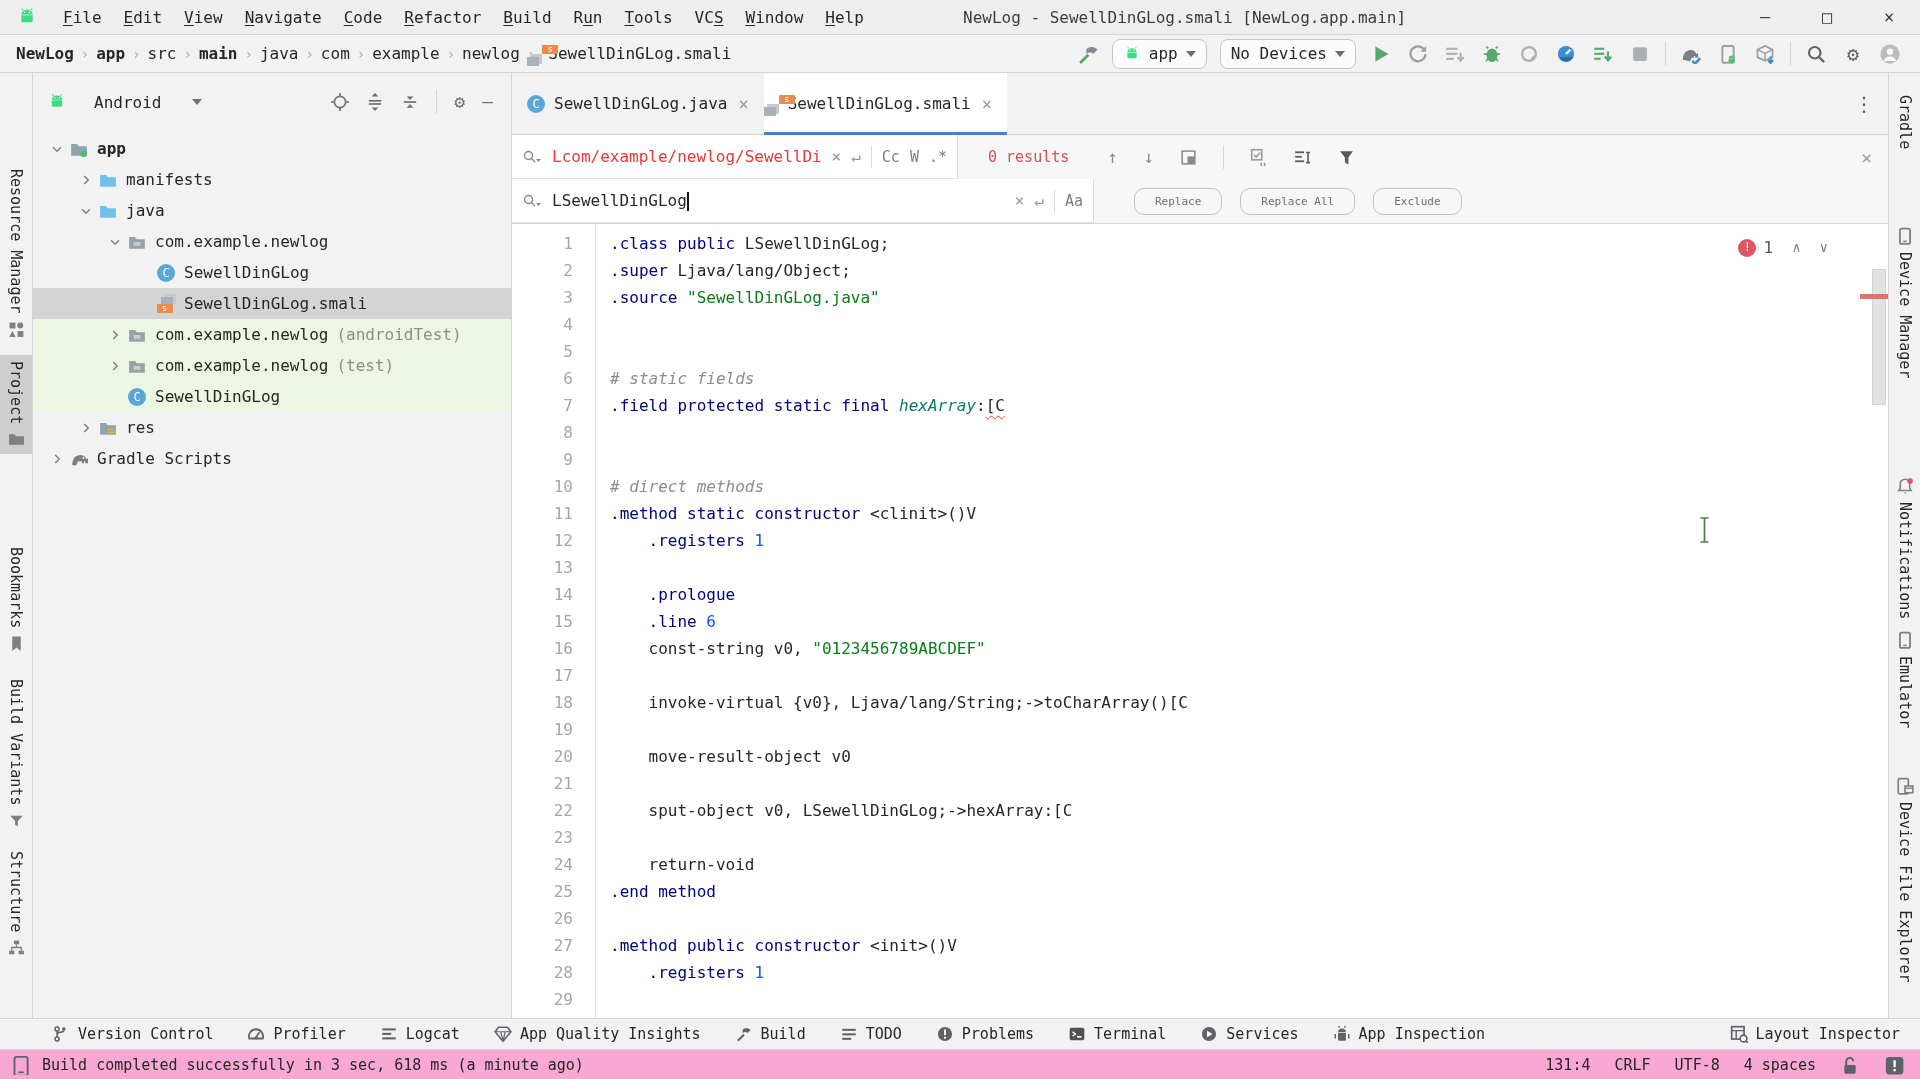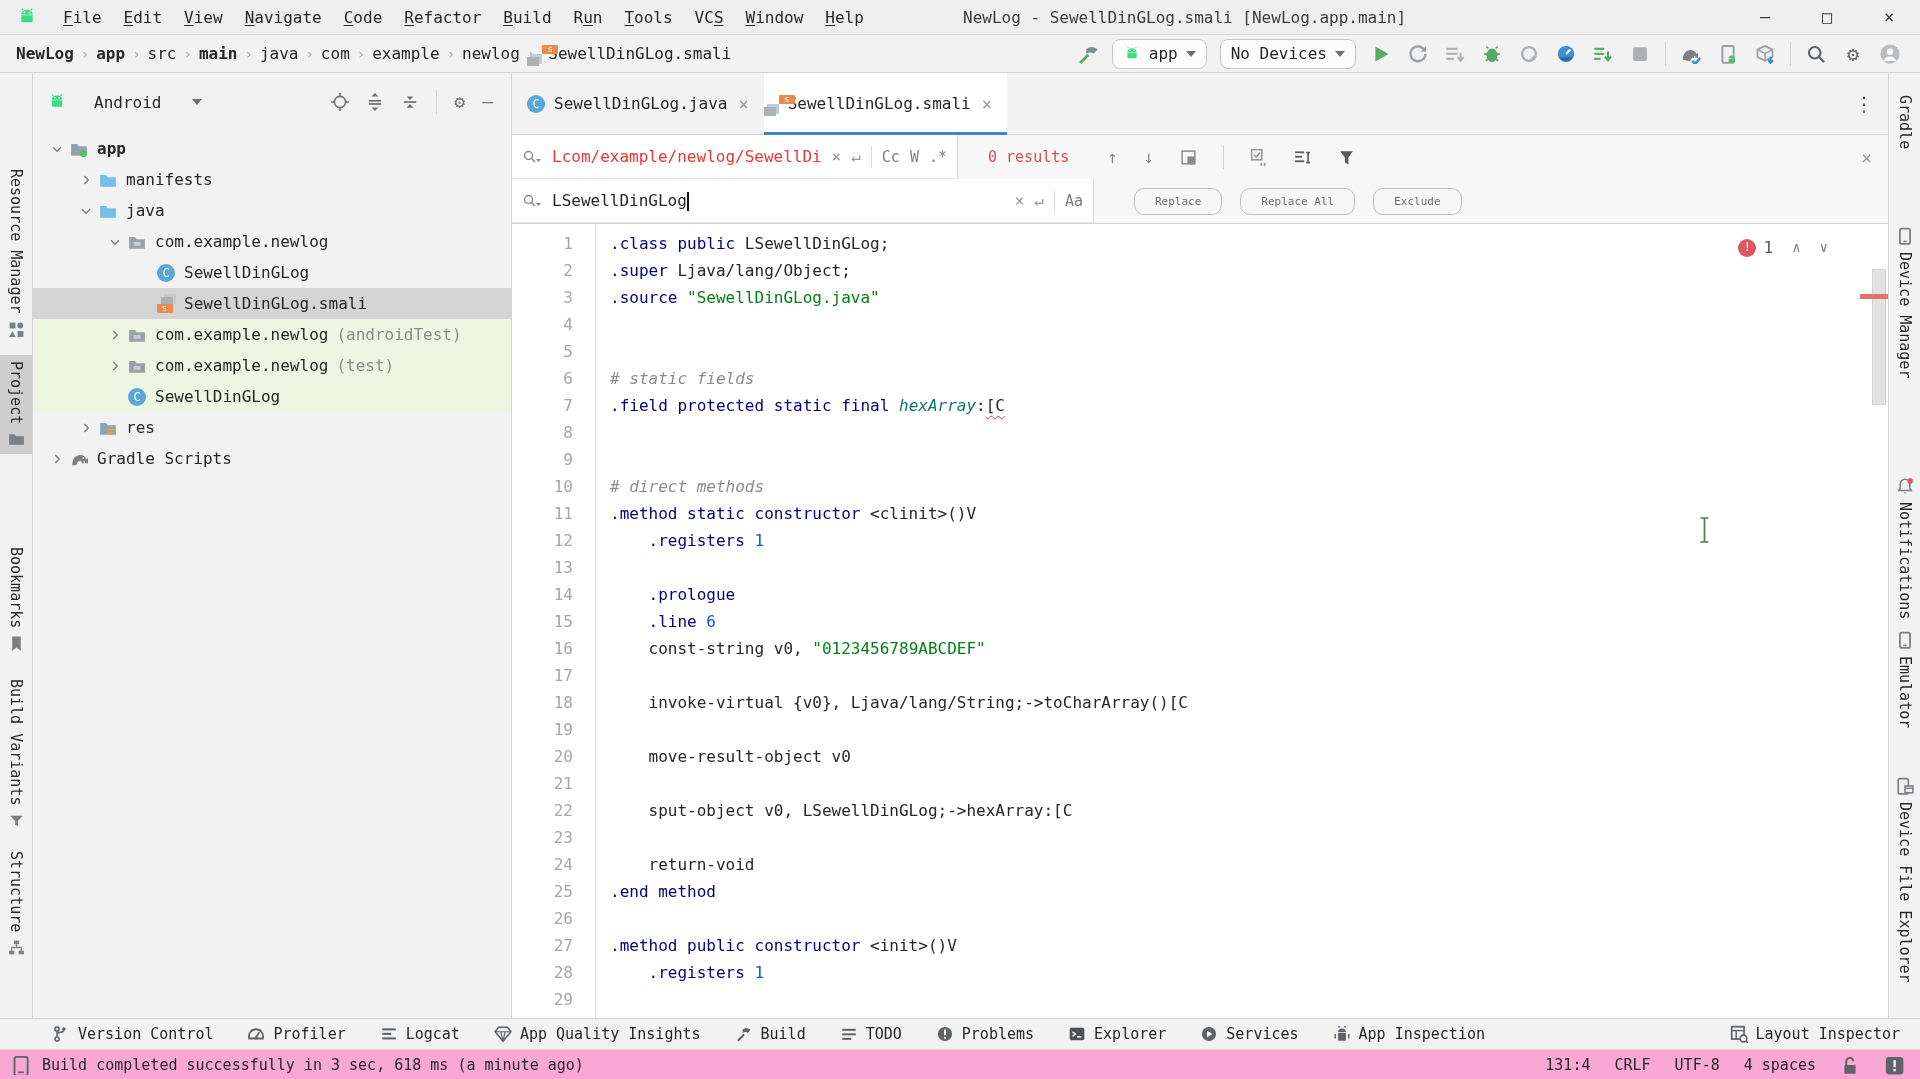--- a/index.html
+++ b/index.html
@@ -778,21 +778,21 @@
         <span>Problems</span>
       </div>
       <div class="tw-item">
         <span>
           <svg width="18" height="18" viewBox="0 0 16 16">
             <rect x="1.5" y="2.5" width="13" height="11" rx="1.5" fill="#4E5254"></rect>
             <path d="M4 6l2.5 2L4 10" stroke="#fff" stroke-width="1.4" fill="none"></path>
             <path d="M8 10.5h4" stroke="#fff" stroke-width="1.4"></path>
           </svg>
         </span>
-        <span>Explorer</span>
+        <span>Terminal</span>
       </div>
       <div class="tw-item">
         <span>
           <svg width="18" height="18" viewBox="0 0 16 16">
             <circle cx="8" cy="8" r="6.3" fill="#5F6368"></circle>
             <path d="M6.3 5.2v5.6L11 8z" fill="#fff"></path>
           </svg>
         </span>
         <span>Services</span>
       </div>

